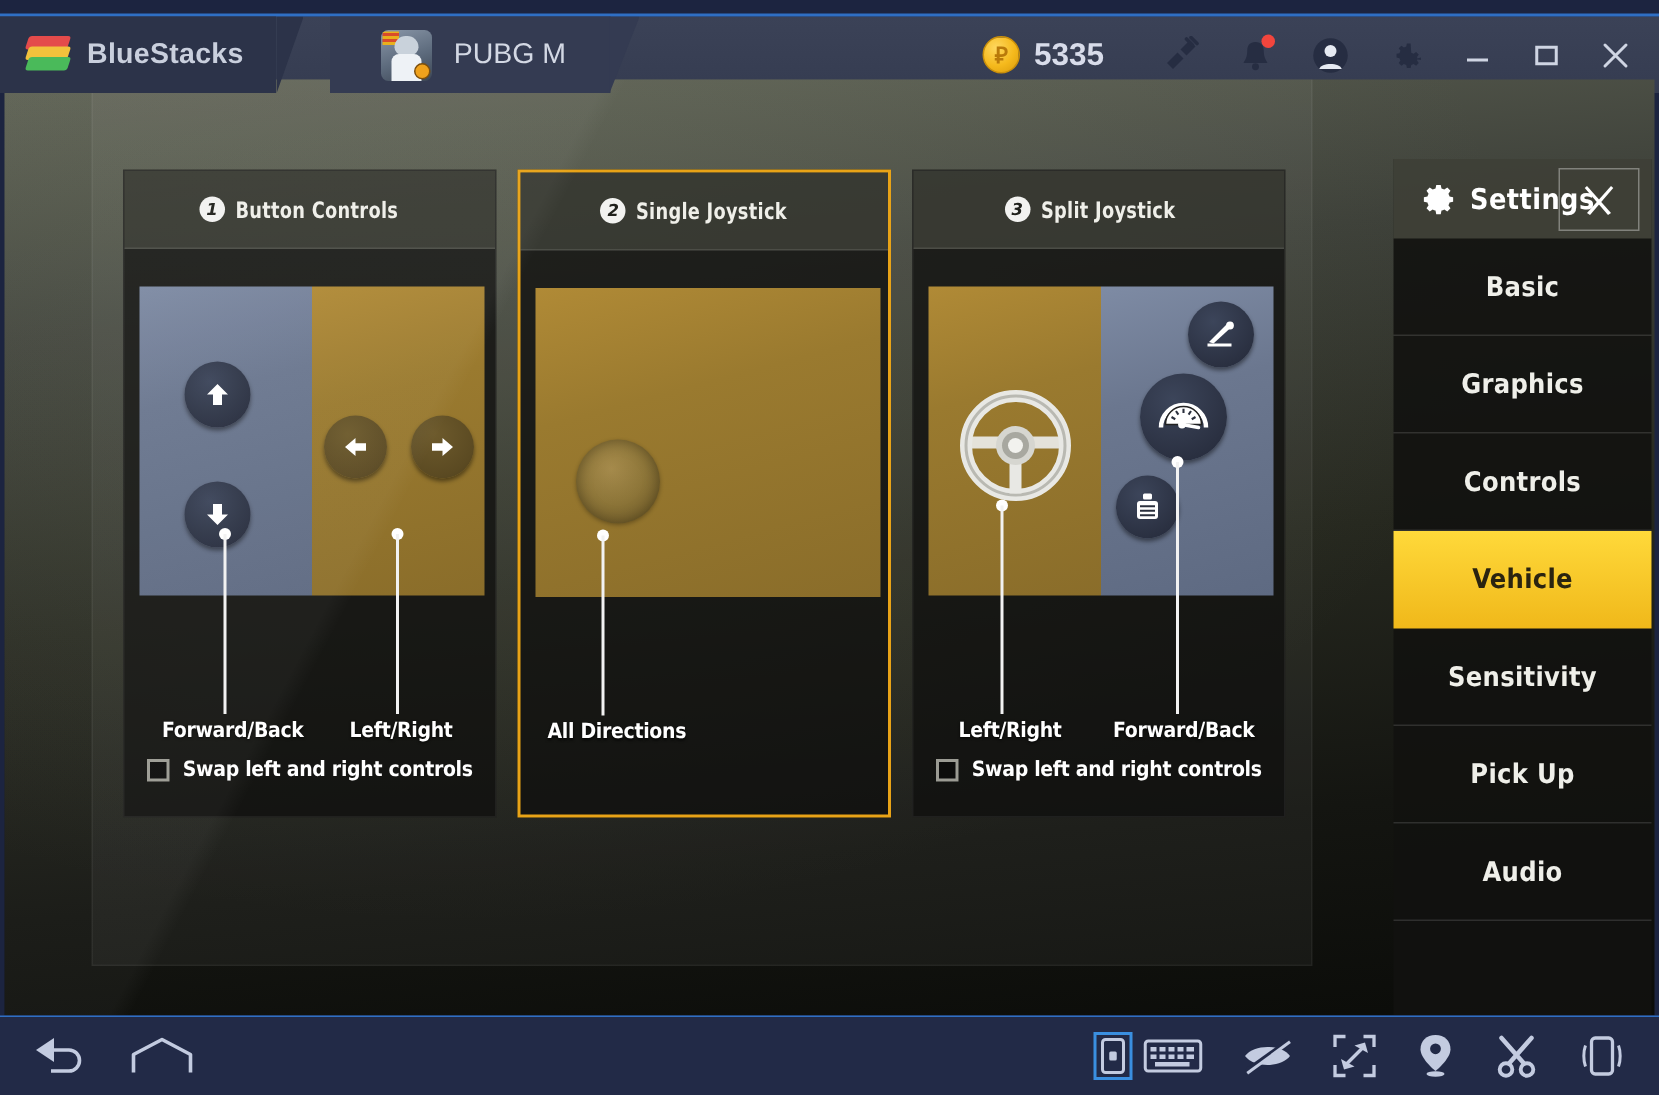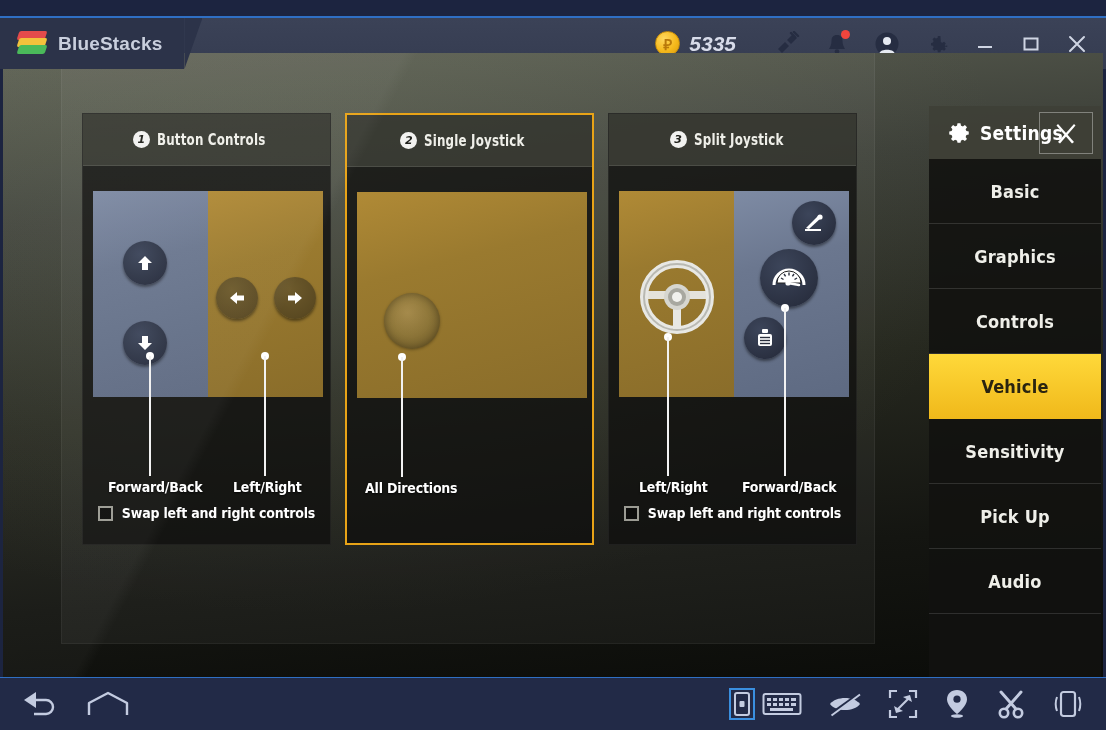--- a/index.html
+++ b/index.html
@@ -7,21 +7,21 @@
     width: 1106px; height: 730px;
     overflow: hidden;
     background: #1c2440;
     font-family: "Liberation Sans", sans-serif;
   }
 
   #app { position: relative; width: 1106px; height: 730px; }
 
   
   #titlebar {
-    position: absolute; left: 0; top: 16px; width: 1106px; height: 53px;
+    position: absolute; left: 0; top: 9px; width: 1106px; height: 53px;
     background: linear-gradient(180deg,#3b4257 0%, #353c51 100%);
     border-top: 2px solid #2f6fc4;
     display: flex; align-items: stretch; gap: 36px;
   }
   .tab-brand {
     display: flex; align-items: center; gap: 12px;
     padding: 0 22px 0 18px;
     background: #2c3349;
     position: relative; z-index: 5;
   }
@@ -90,21 +90,21 @@
     display: flex; align-items: center; gap: 0px; padding-right: 6px;
   }
   .coin-wrap { display:flex; align-items:center; gap:9px; margin-right: 26px; }
   .coin {
     width:25px;height:25px;border-radius:50%;
     background: radial-gradient(circle at 35% 30%, #ffd75e 0%, #f5b91c 55%, #d99a0c 100%);
     border:1px solid #c98f0b;
     display:flex;align-items:center;justify-content:center;
     color:#b9790a; font-size:15px; font-weight:bold; font-family:"Liberation Serif",serif;
   }
-  .coin-count { color:#d8dcea; font-size:21px; font-weight:bold;font-style:italic; }
+  .coin-count { color:#d8dcea; font-size:21px; font-weight:bold; }
   .tb-icon {
     width: 50px; height: 53px; display:flex; align-items:center; justify-content:center;
     position:relative; color:#262d42;
   }
   .win-btn { width: 46px; height: 53px; display:flex; align-items:center; justify-content:center; color:#cfd5e3; }
   .notif-dot{ position:absolute; width:9px;height:9px;border-radius:50%;background:#f2453d; top:13px; right:12px; }
 
   
   #game {
     position:absolute; left:3px; top:53px; width:1100px; height: 624px;
@@ -272,20 +272,29 @@
     <div class="tab-brand">
       <span class="bs-logo">
           <i></i>
           <i></i>
           <i></i>
         </span>
       <span class="brand-text">BlueStacks</span>
     </div>
 
 
+    <div class="tab tab-game">
+      <span class="pubg-icon">
+        <span class="flag"></span>
+          <span class="helm"></span>
+          <span class="body"></span>
+          <span class="badge"></span>
+      </span>
+      <span class="tab-label">PUBG M</span>
+    </div>
 
     <div id="titlebar-spacer"></div>
 
     <div id="titlebar-right">
 
       <div class="coin-wrap">
         <span class="coin">₽</span>
         <span class="coin-count">5335</span>
       </div>
 

